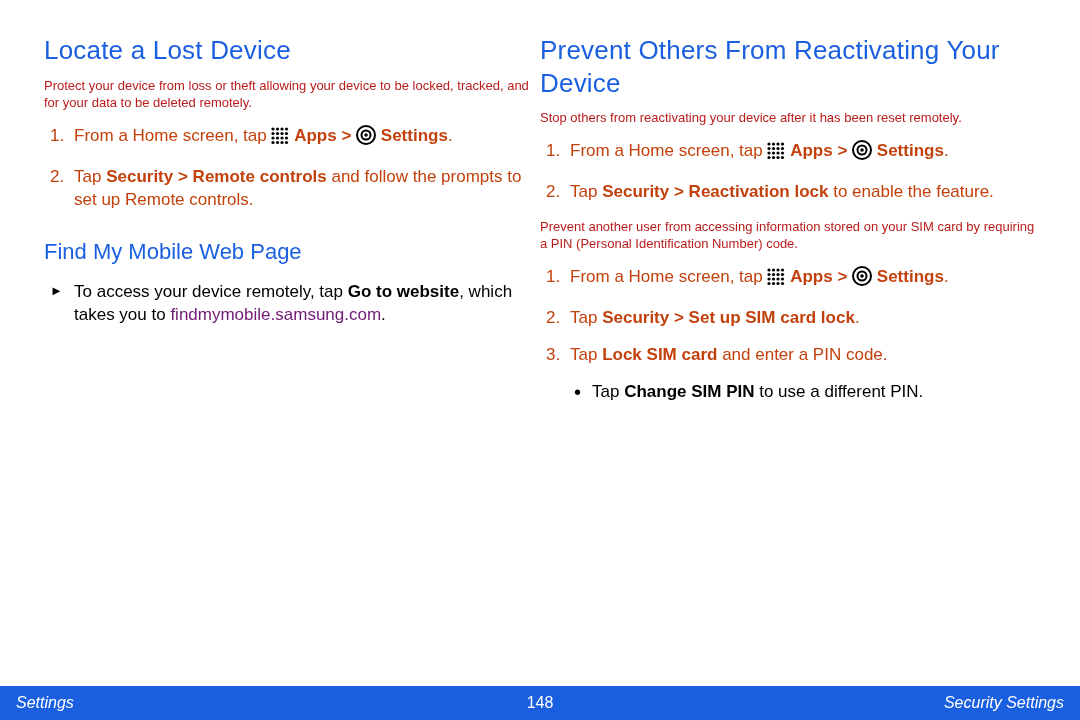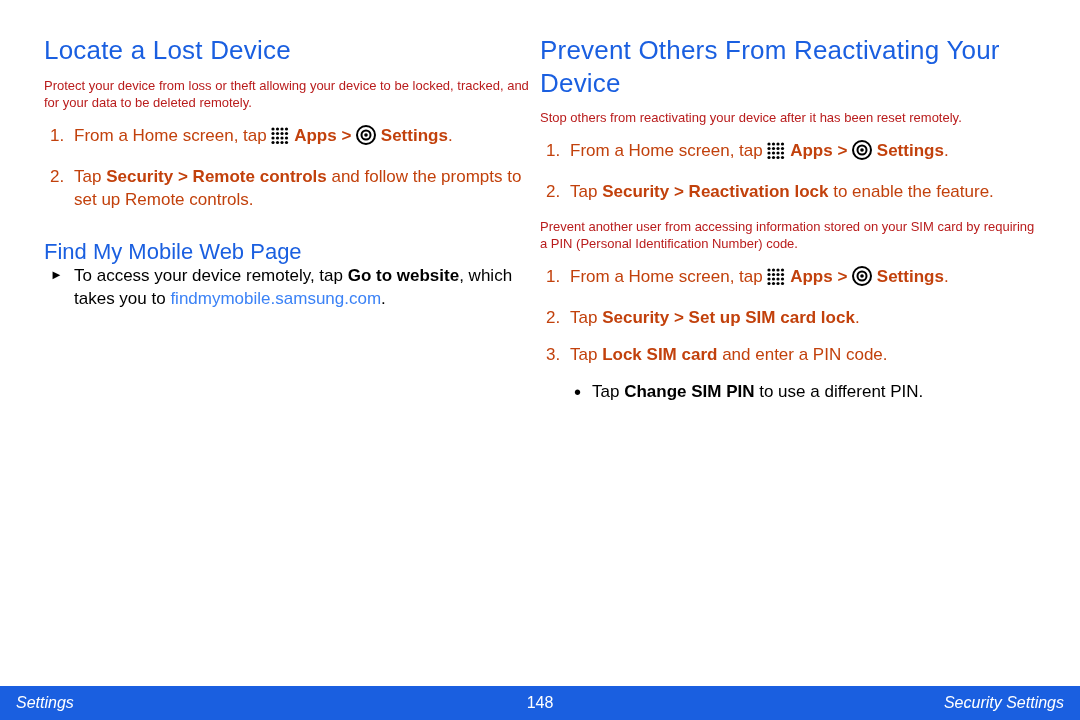--- a/index.html
+++ b/index.html
@@ -9,21 +9,21 @@
     padding: 34px 44px 0 44px;
   }
   .columns { display: flex; }
   .col { flex: 1; min-width: 0; }
   h1.section {
     font-size: 26px; font-weight: 400; color: #1a5fe0; letter-spacing: 0.2px;
     margin-bottom: 10px; line-height: 1.25;
   }
   h2.sub {
     font-size: 22px; font-weight: 400; color: #1a5fe0;
-    margin-top: 26px; margin-bottom: 0; line-height: 1.25;
+    margin-top: 26px; margin-bottom: 16px; line-height: 1.25;
   }
   p.body {
     font-size: 13px; color: #b91c1c; line-height: 1.32; margin-bottom: 14px;
   }
   p.note {
     font-size: 17px; color: #1a5fe0; line-height: 1.32; margin-bottom: 18px;
   }
   p.note .note-label { font-weight: 700; }
   ol.steps {
     list-style: none; padding-left: 0; counter-reset: step;
@@ -45,21 +45,21 @@
   }
   .bullet-item {
     position: relative; padding-left: 52px; font-size: 17px; line-height: 1.35;
     margin-bottom: 14px;
   }
   .bullet-item::before {
     content: "•"; position: absolute; left: 34px; top: -2px; font-size: 20px;
   }
   .b { font-weight: 700; }
   .icon { display:inline-block; vertical-align: -4px; }
-  .link-text { color:#3b82f6; }
+  .link-text { color:#701a75; }
   .footer {
     position: absolute; left: 0; right: 0; bottom: 0;
     height: 34px; background: #1a5fe0; color: #fff;
     display: flex; align-items: center; justify-content: space-between;
     font-style: italic; font-size: 16px; padding: 0 16px;
   }
   .footer .center { position: absolute; left: 50%; transform: translateX(-50%); font-style: normal; }
 </style>
 </head>
 <body>

